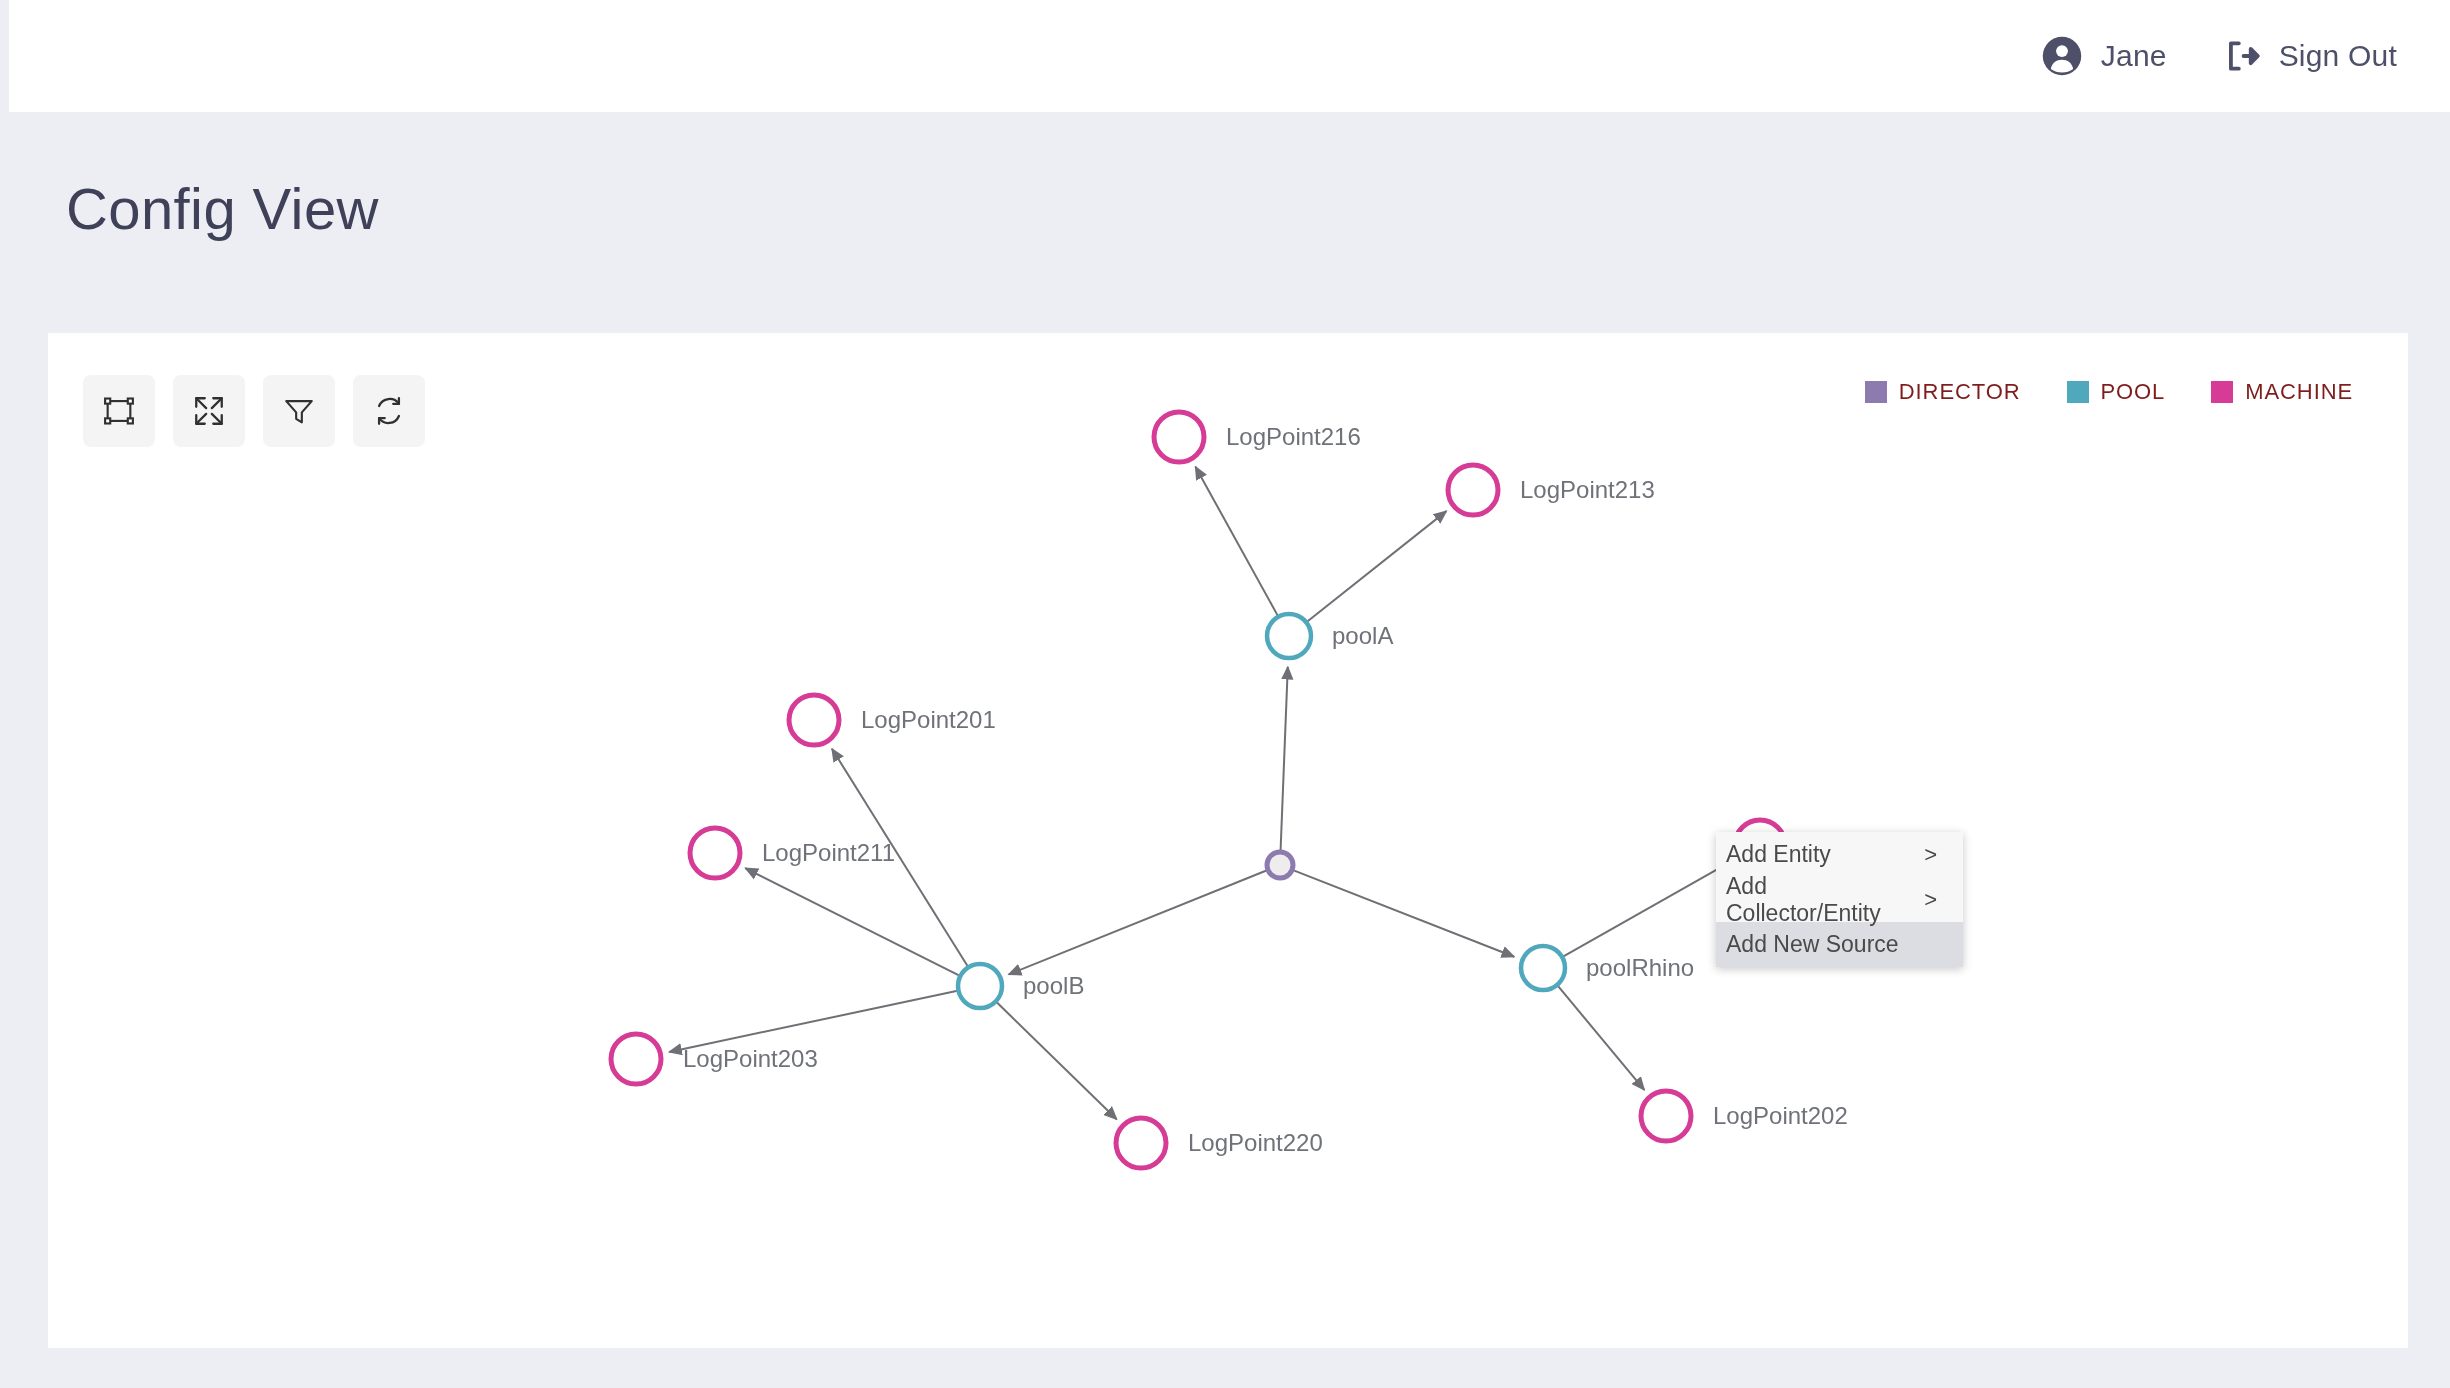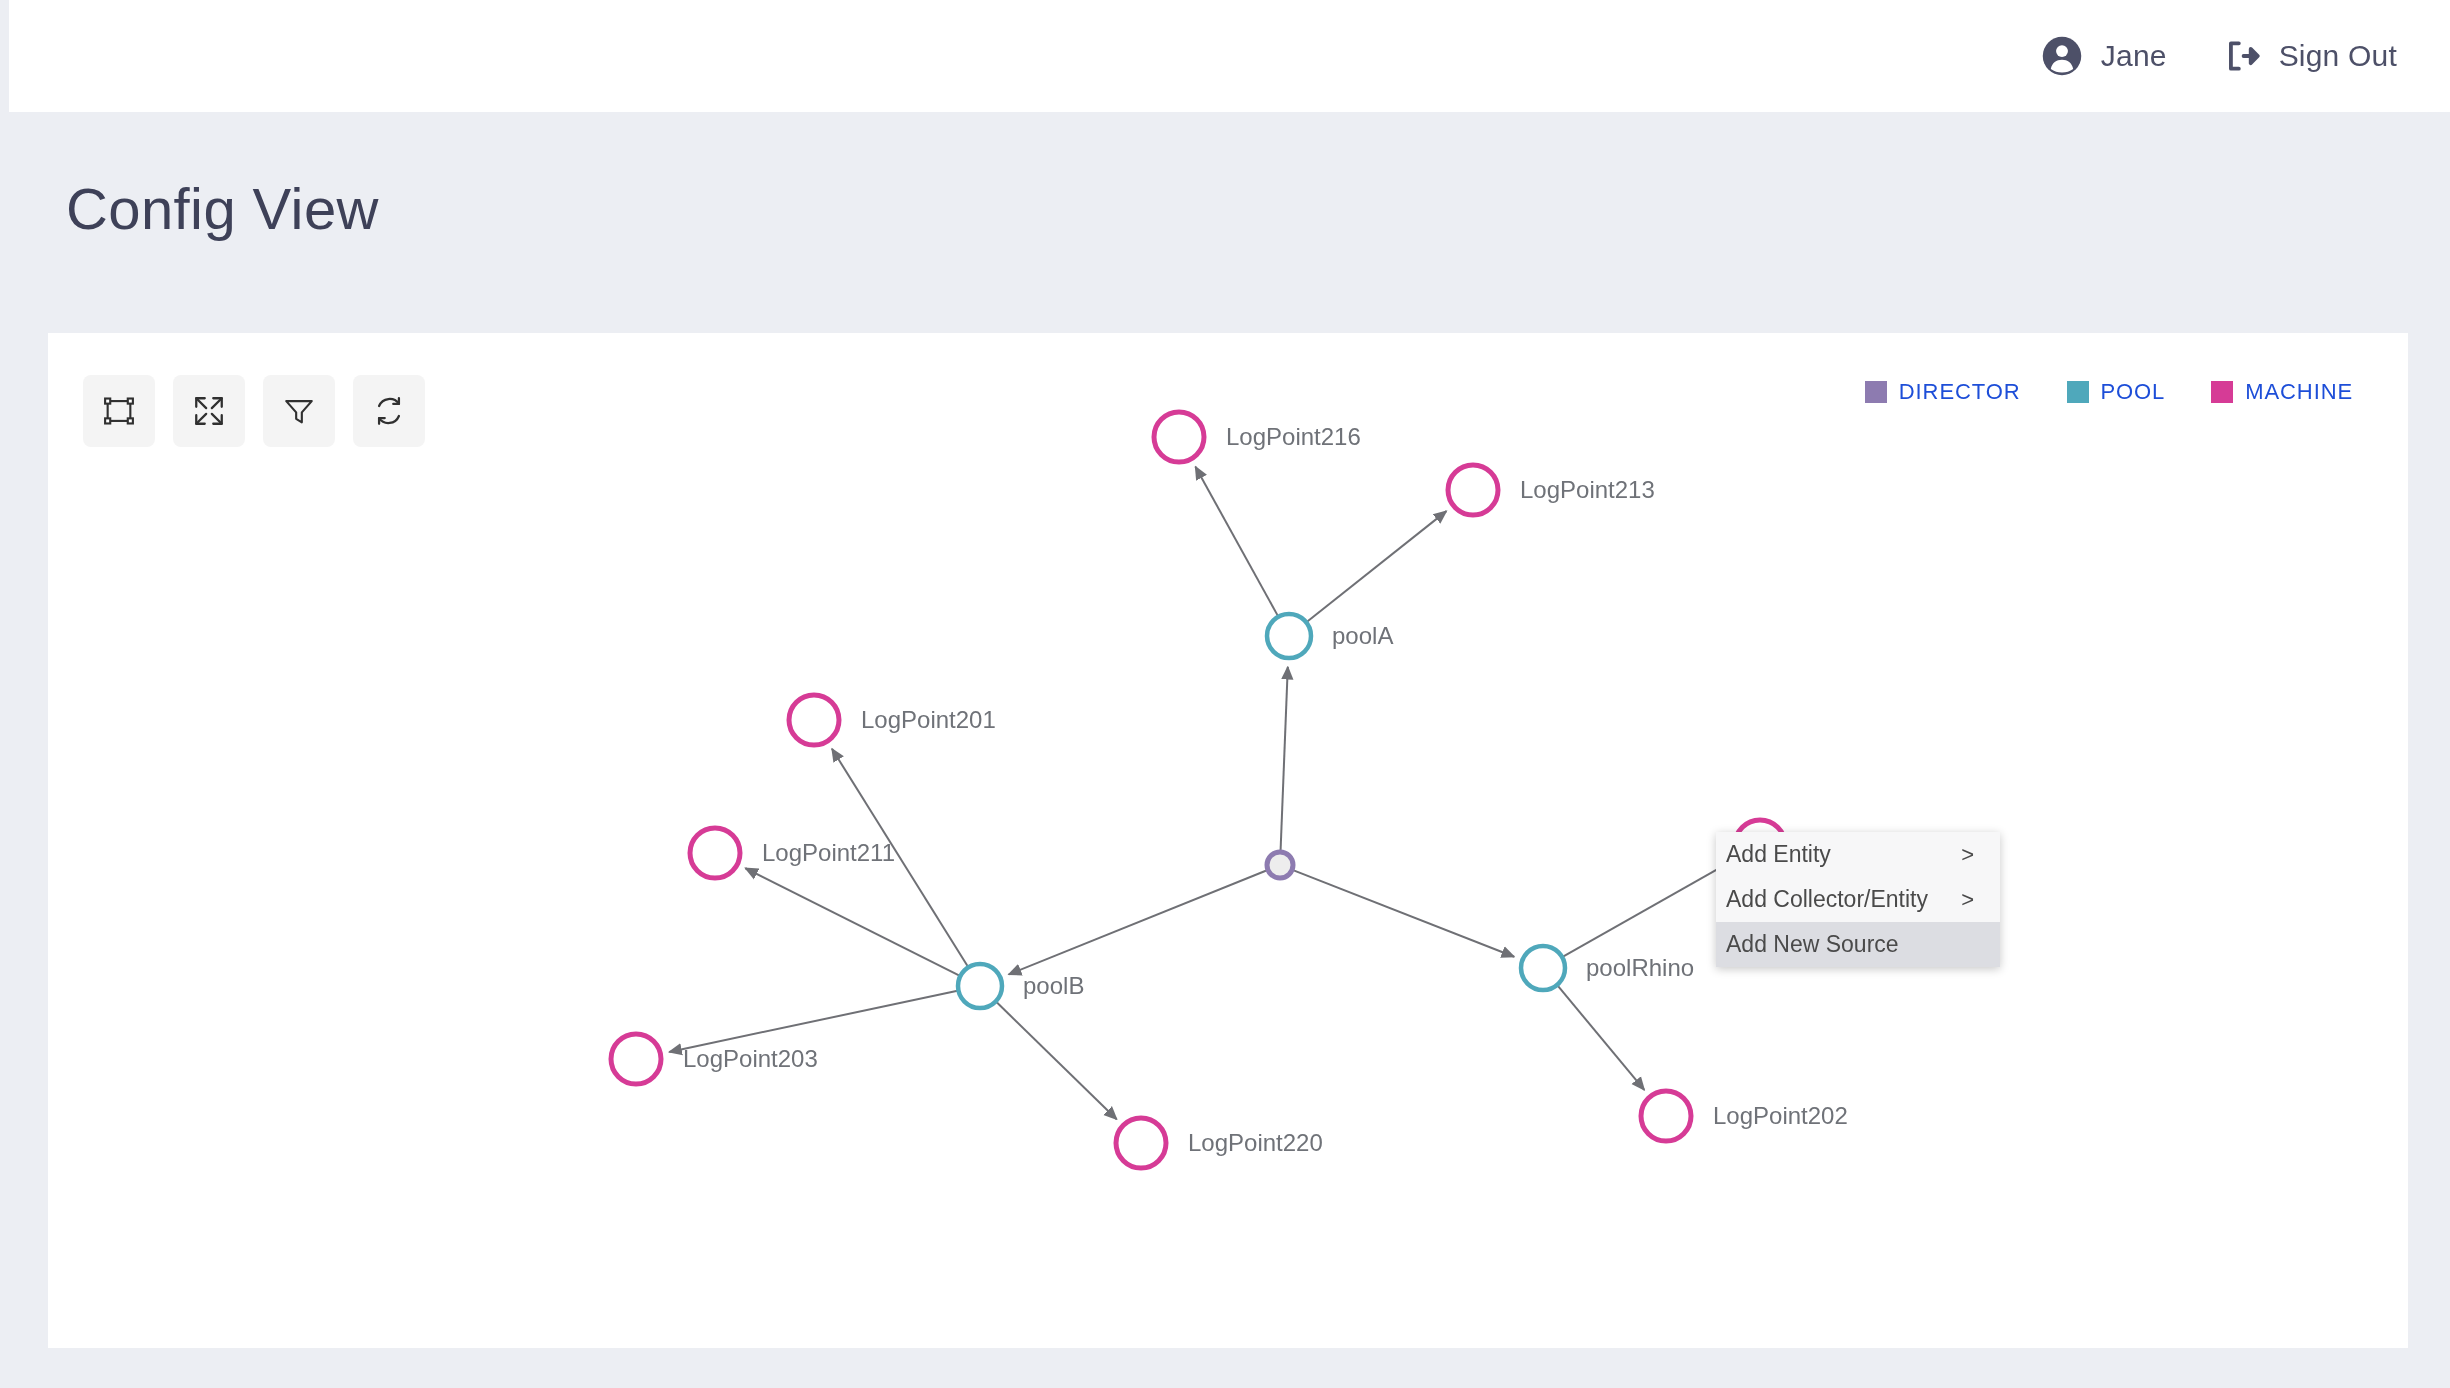--- a/index.html
+++ b/index.html
@@ -45,31 +45,31 @@
   }
   .tool-btn svg { width: 34px; height: 34px; display: block; }
 
   
   .legend {
     position: absolute; right: 55px; top: 46px;
     display: flex; align-items: center; gap: 46px;
   }
   .legend-item { display: flex; align-items: center; gap: 12px; }
   .legend-swatch { width: 22px; height: 22px; display: block; }
-  .legend-label { font-size: 22px; color: #1d4ed8; letter-spacing: .9px; }
+  .legend-label { font-size: 22px; color: #7f1d1d; letter-spacing: .9px; }
 
   
   .graph { position: absolute; left: 0; top: 0; width: 2360px; height: 1015px; }
   .graph svg { width: 100%; height: 100%; display: block; }
   .node-label { font-size: 24px; fill: #6f7278; font-family: "Liberation Sans", sans-serif; }
 
   
   .ctx-menu {
     position: absolute; left: 1668px; top: 499px;
-    width: 284px;
+    width: 247px;
     background: #f7f7f8;
     box-shadow: 0 2px 9px rgba(0,0,0,.22);
     padding: 0; z-index: 40;
   }
   .ctx-item {
     height: 45px; display: flex; align-items: center; justify-content: space-between;
     padding: 0 12px 0 10px; font-size: 23px; color: #4a4a4a; cursor: pointer;
   }
   .ctx-item.hl { background: #dcdde2; text-align: right; }
   .ctx-arrow { font-size: 22px; color: #4a4a4a; padding-right: 14px; }

